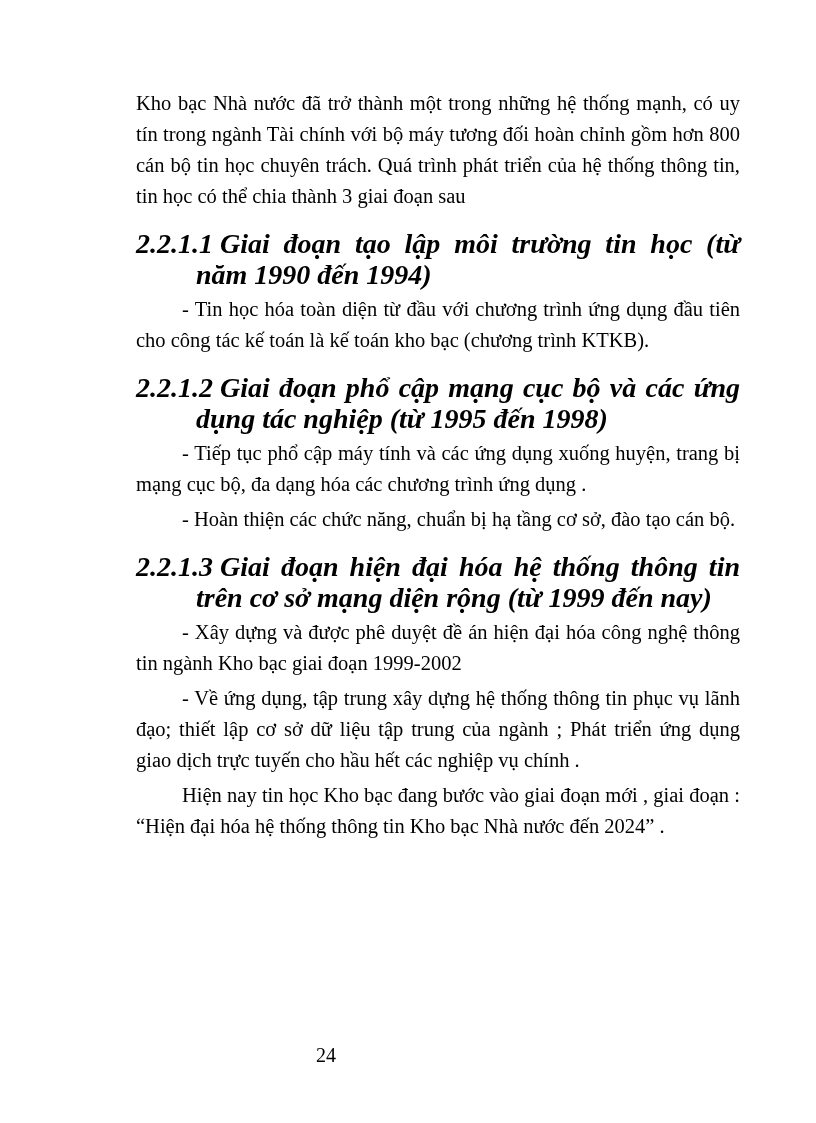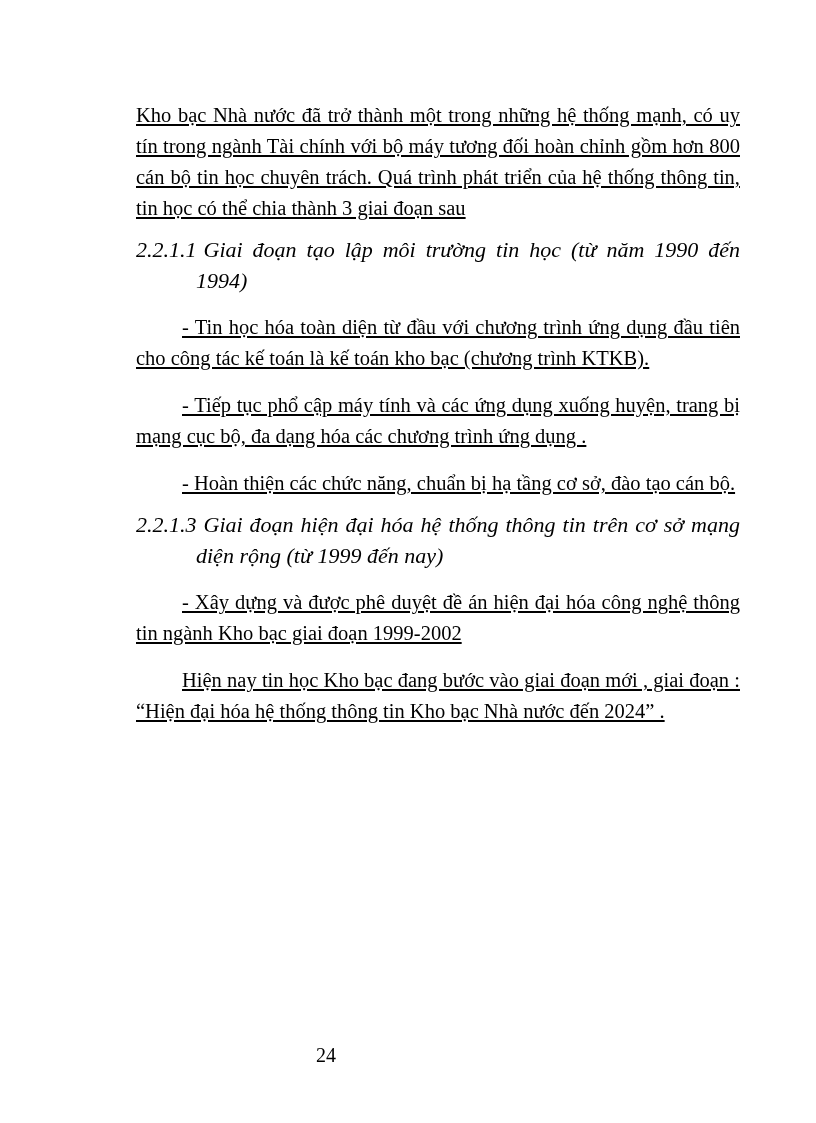--- a/index.html
+++ b/index.html
@@ -20,35 +20,34 @@
     position: absolute;
     left: 136px;
     top: 84px;
     width: 604px;
   }
   p.body {
     font-size: 20.5px;
     line-height: 31px;
     text-align: justify;
     text-indent: 46px;
-    margin: 16px 0 2px 0;
-    text-decoration: underline;
+    margin: 4px 0 2px 0;
   }
   p.body.no-indent {
     text-indent: 0;
   }
   p.heading {
-    font-size: 22px;
+    font-size: 28px;
     line-height: 31px;
-    font-weight: normal;
+    font-weight: bold;
     font-style: italic;
     text-align: justify;
     padding-left: 60px;
     text-indent: -60px;
-    margin: 10px 0 4px 0;
+    margin: 16px 0 4px 0;
   }
   p.heading .hnum {
     margin-right: 7px;
   }
   .page-number {
     position: absolute;
     top: 1042px;
     left: 0;
     width: 652px;
     text-align: center;
@@ -61,26 +60,28 @@
 
 <div class="page">
   <div class="content">
 
     <p class="body no-indent">Kho bạc Nhà nước đã trở thành một trong những hệ thống mạnh, có uy tín trong ngành Tài chính với bộ máy tương đối hoàn chỉnh gồm hơn 800 cán bộ tin học chuyên trách. Quá trình phát triển của hệ thống thông tin, tin học có thể chia thành 3 giai đoạn sau</p>
 
     <p class="heading"><span class="hnum">2.2.1.1</span><span>Giai đoạn tạo lập môi trường tin học (từ năm 1990 đến 1994)</span></p>
 
     <p class="body">- Tin học hóa toàn diện từ đầu với chương trình ứng dụng đầu tiên cho công tác kế toán là kế toán kho bạc (chương trình KTKB).</p>
 
+    <p class="heading"><span class="hnum">2.2.1.2</span><span>Giai đoạn phổ cập mạng cục bộ và các ứng dụng tác nghiệp (từ 1995 đến 1998)</span></p>
 
     <p class="body">- Tiếp tục phổ cập máy tính và các ứng dụng xuống huyện, trang bị mạng cục bộ, đa dạng hóa các chương trình ứng dụng .</p>
     <p class="body">- Hoàn thiện các chức năng, chuẩn bị hạ tầng cơ sở, đào tạo cán bộ.</p>
 
     <p class="heading"><span class="hnum">2.2.1.3</span><span>Giai đoạn hiện đại hóa hệ thống thông tin trên cơ sở mạng diện rộng (từ 1999 đến nay)</span></p>
 
     <p class="body">- Xây dựng và được phê duyệt đề án hiện đại hóa công nghệ thông tin ngành Kho bạc giai đoạn 1999-2002</p>
+    <p class="body">- Về ứng dụng, tập trung xây dựng hệ thống thông tin phục vụ lãnh đạo; thiết lập cơ sở dữ liệu tập trung của ngành ; Phát triển ứng dụng giao dịch trực tuyến cho hầu hết các nghiệp vụ chính .</p>
 
     <p class="body">Hiện nay tin học Kho bạc đang bước vào giai đoạn mới , giai đoạn : “Hiện đại hóa hệ thống thông tin Kho bạc Nhà nước đến 2024” .</p>
 
   </div>
 
   <div class="page-number">24</div>
 </div>
 
 </body></html>

